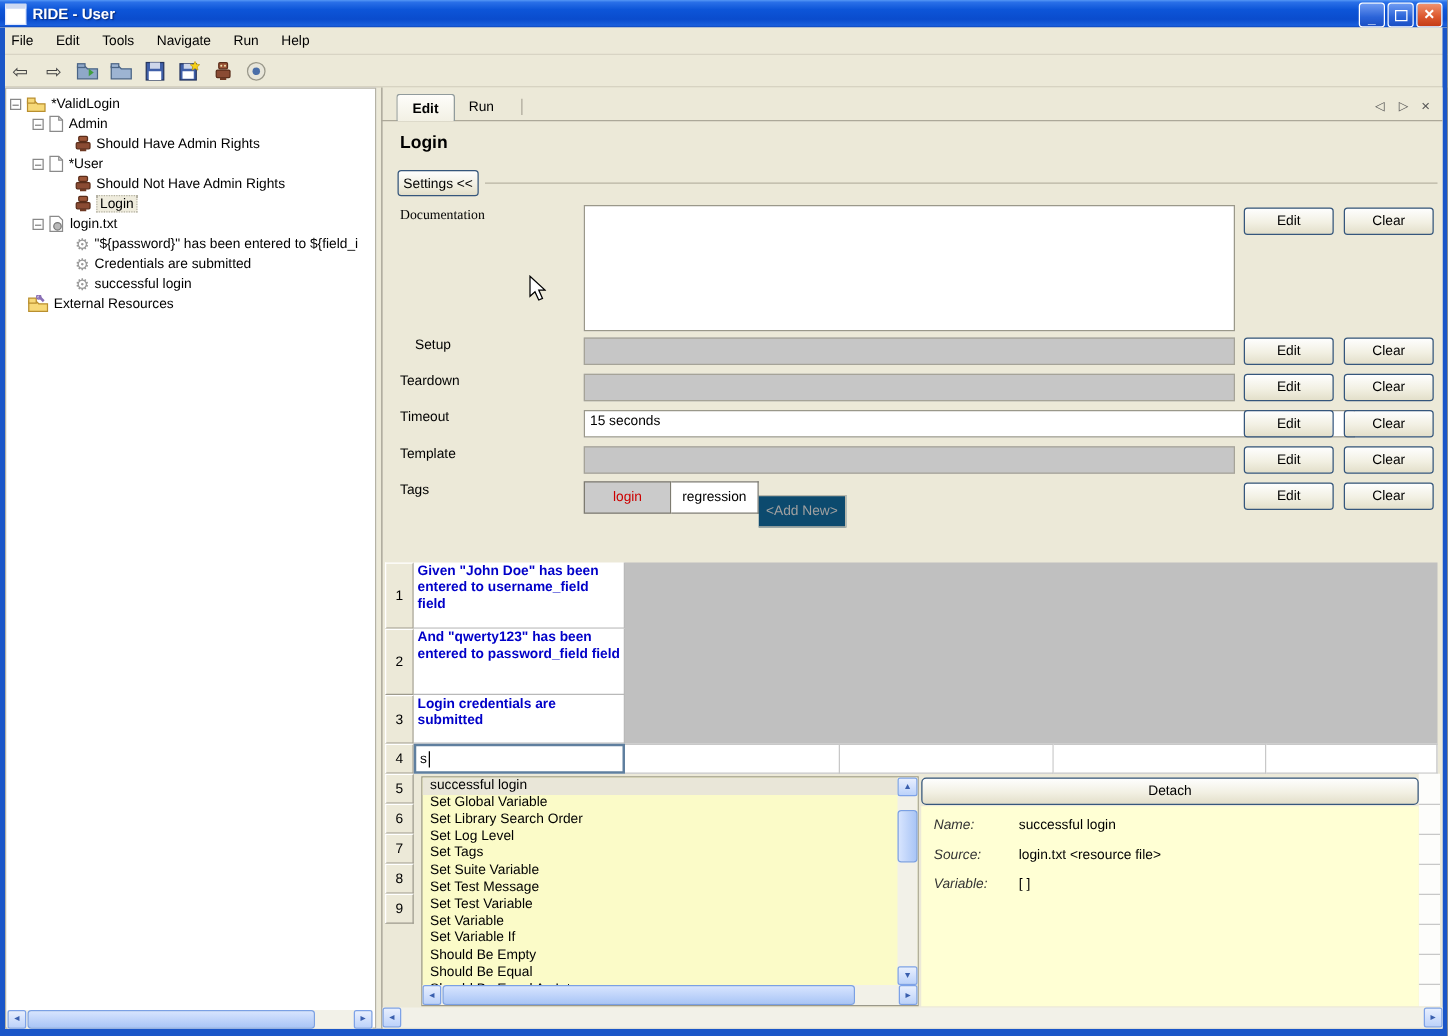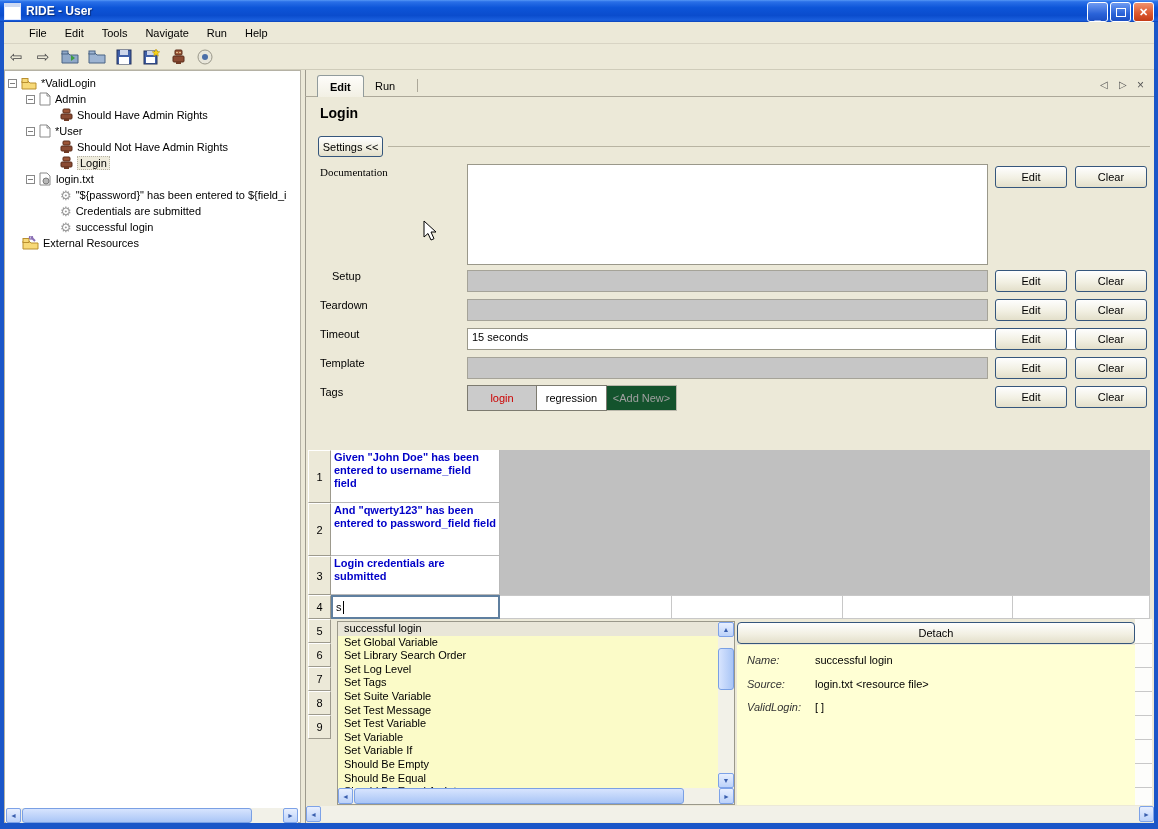--- a/index.html
+++ b/index.html
@@ -11,21 +11,21 @@
     background:linear-gradient(180deg,#5698f5 0%,#2a70e8 8%,#0d55d8 35%,#0a4ccd 70%,#1a5fdd 92%,#0a42b8 100%);
     display:flex;align-items:center;padding-left:4px;box-sizing:border-box;}
   .titletext{color:#fff;font-weight:bold;font-size:12px;margin-left:5px;text-shadow:1px 1px 1px #0a2d7a;}
   .appicon{width:15px;height:12px;background:#fff;border:1px solid #dfe8ff;border-top:4px solid #cdd9f2;}
   .winbtn{width:19px;height:18px;border:1px solid #fff;border-radius:3px;color:#fff;font-weight:bold;
     display:flex;align-items:center;justify-content:center;font-size:11px;line-height:1;
     background:linear-gradient(180deg,#6f9bf2,#2a63d8 60%,#1b4fc4);}
   .winbtn.close{background:linear-gradient(180deg,#f0926f,#dd5a31 55%,#c43c17);}
   .frame{background:#1a56c8;}
   .menubar{left:0;top:22px;width:1158px;height:22px;background:#ece9d8;border-bottom:1px solid #d8d4c4;
-    display:flex;align-items:center;padding-left:20px;box-sizing:border-box;}
+    display:flex;align-items:center;padding-left:0;box-sizing:border-box;}
   .menuitem{padding:3px 9px;}
   .toolbar{left:0;top:44px;width:1158px;height:26px;background:#ece9d8;border-bottom:1px solid #cfccba;
     display:flex;align-items:center;gap:7px;padding-left:6px;box-sizing:border-box;}
   .tbicon{width:20px;height:20px;display:flex;align-items:center;justify-content:center;font-size:15px;color:#444;}
   
   .treepanel{left:4px;top:70px;width:297px;height:753px;background:#fff;border:1px solid #b5b2a5;box-sizing:border-box;}
   .treeitem{position:absolute;height:16px;display:flex;align-items:center;gap:4px;white-space:nowrap;}
   .expander{width:9px;height:9px;border:1px solid #888;background:#fff;font-size:9px;line-height:7px;
     text-align:center;color:#333;box-sizing:border-box;flex:0 0 9px;}
   .sel{background:#efecdd;border:1px dotted #b5b2a5;padding:0 2px;}
@@ -276,21 +276,21 @@
 
   <div class="abs" style="left:320px;top:357px;">Template</div>
   <div class="abs field disabled" style="left:467px;top:357px;width:521px;height:22px;"></div>
   <div class="abs xpbtn" style="left:995px;top:357px;width:72px;height:22px;">Edit</div>
   <div class="abs xpbtn" style="left:1075px;top:357px;width:72px;height:22px;">Clear</div>
 
   <div class="abs" style="left:320px;top:386px;">Tags</div>
   <div class="abs" style="left:467px;top:385px;display:flex;">
     <div class="tagbox" style="width:70px;background:#cbcbcb;color:#cc0000;">login</div>
     <div class="tagbox" style="width:70px;background:#fff;border-left:none;">regression</div>
-    <div class="tagbox" style="width:70px;background:#14532d;color:#a0a0a0;border:1px solid #b9b7aa;border-left:none;">&lt;Add New&gt;</div>
+    <div class="tagbox" style="width:70px;background:#0c4a6e;color:#a0a0a0;border:1px solid #b9b7aa;border-left:none;margin-top:11px;">&lt;Add New&gt;</div>
   </div>
   <div class="abs xpbtn" style="left:995px;top:386px;width:72px;height:22px;">Edit</div>
   <div class="abs xpbtn" style="left:1075px;top:386px;width:72px;height:22px;">Clear</div>
 
   <div class="abs grayblock"></div>
 
   <div class="rownum" style="top:450px;height:53px;">1</div>
   <div class="rownum" style="top:503px;height:53px;">2</div>
   <div class="rownum" style="top:556px;height:39px;">3</div>
   <div class="rownum" style="top:595px;height:24px;">4</div>
@@ -352,21 +352,21 @@
       <div class="sb-btn" style="right:0;top:0;width:15px;height:16px;">►</div>
     </div>
   </div>
 
   <div class="abs xpbtn" style="left:737px;top:622px;width:398px;height:22px;border-radius:4px;">Detach</div>
   <div class="abs detail">
     <div class="abs dlabel" style="left:10px;top:9px;">Name:</div>
     <div class="abs" style="left:78px;top:9px;">successful login</div>
     <div class="abs dlabel" style="left:10px;top:33px;">Source:</div>
     <div class="abs" style="left:78px;top:33px;">login.txt &lt;resource file&gt;</div>
-    <div class="abs dlabel" style="left:10px;top:56px;">ValidLogin:</div>
+    <div class="abs dlabel" style="left:10px;top:56px;">Variable:</div>
     <div class="abs" style="left:78px;top:56px;">[ ]</div>
   </div>
 
   <div class="sb-track" style="left:306px;top:806px;width:848px;height:16px;">
     <div class="sb-btn" style="left:0;top:0;width:15px;height:16px;">◄</div>
     <div class="sb-btn" style="right:0;top:0;width:15px;height:16px;">►</div>
   </div>
 
   <svg class="abs" style="left:423px;top:220px;" width="14" height="21">
     <path d="M1 1 L1 17 L5 13.5 L8 20 L11 18.7 L8 12 L13 12 Z" fill="#fff" stroke="#000" stroke-width="1"></path>

